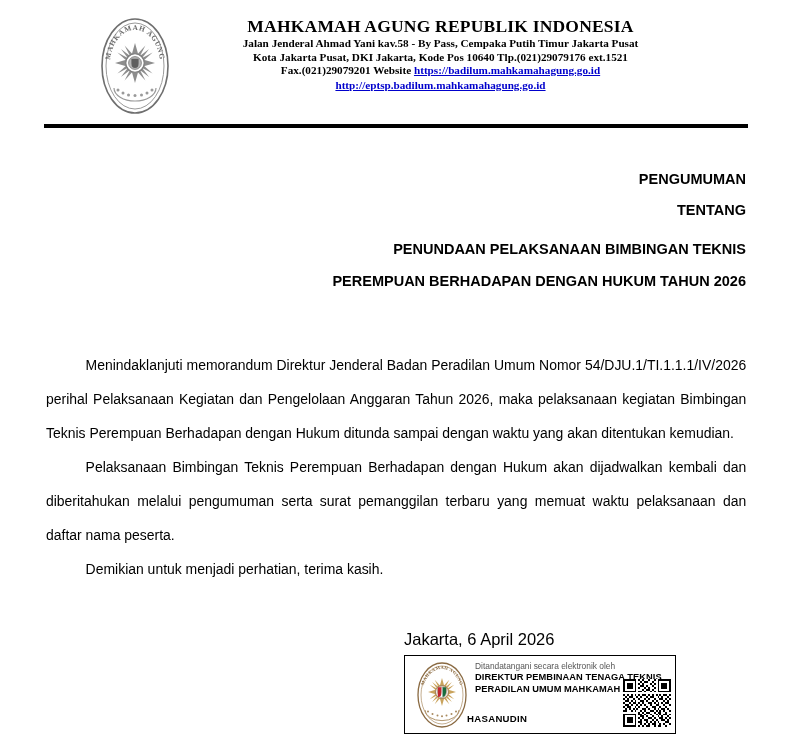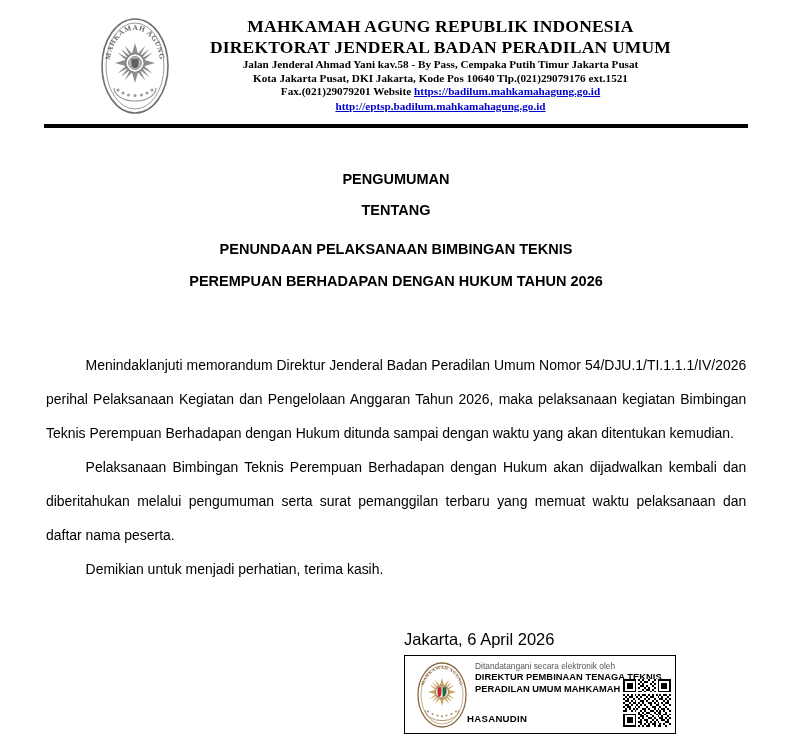--- a/index.html
+++ b/index.html
@@ -69,21 +69,21 @@
     left: 44px; top: 124px;
     width: 704px; height: 4px;
     background: #000000;
   }
 
   
   .titles {
     position: absolute;
     left: 46px; top: 168px;
     width: 700px;
-    text-align: center;
+    text-align: right;
     font-size: 14.5px;
     font-weight: bold;
   }
   .t-pengumuman { line-height: 22px; }
   .t-nomor { line-height: 34px; }
   .t-tentang { line-height: 40px; }
   .t-subject1 { line-height: 38px; }
   .t-subject2 { line-height: 26px; }
 
   
@@ -203,21 +203,20 @@
           <circle cx="39" cy="79.6" r="1.5"></circle>
         <circle cx="45.5" cy="79" r="1.5"></circle>
           <circle cx="51" cy="77" r="1.5"></circle>
         <circle cx="56" cy="74" r="1.5"></circle>
       </g>
     </svg>
   </div>
 
   <div class="letterhead-text">
     <div class="org-line1">MAHKAMAH AGUNG REPUBLIK INDONESIA</div>
-    <div class="org-line2">DIREKTORAT JENDERAL BADAN PERADILAN UMUM</div>
     <div class="addr">Jalan Jenderal Ahmad Yani kav.58 - By Pass, Cempaka Putih Timur Jakarta Pusat</div>
     <div class="addr">Kota Jakarta Pusat, DKI Jakarta, Kode Pos 10640 Tlp.(021)29079176 ext.1521</div>
     <div class="addr-link-row"><span>Fax.(021)29079201 Website </span><a class="addr-link" href="#">https://badilum.mahkamahagung.go.id</a></div>
     <div class="addr-link-row2"><a class="addr-link" href="#">http://eptsp.badilum.mahkamahagung.go.id</a></div>
   </div>
 </div>
 
 <div class="rule"></div>
 
 <div class="titles">

